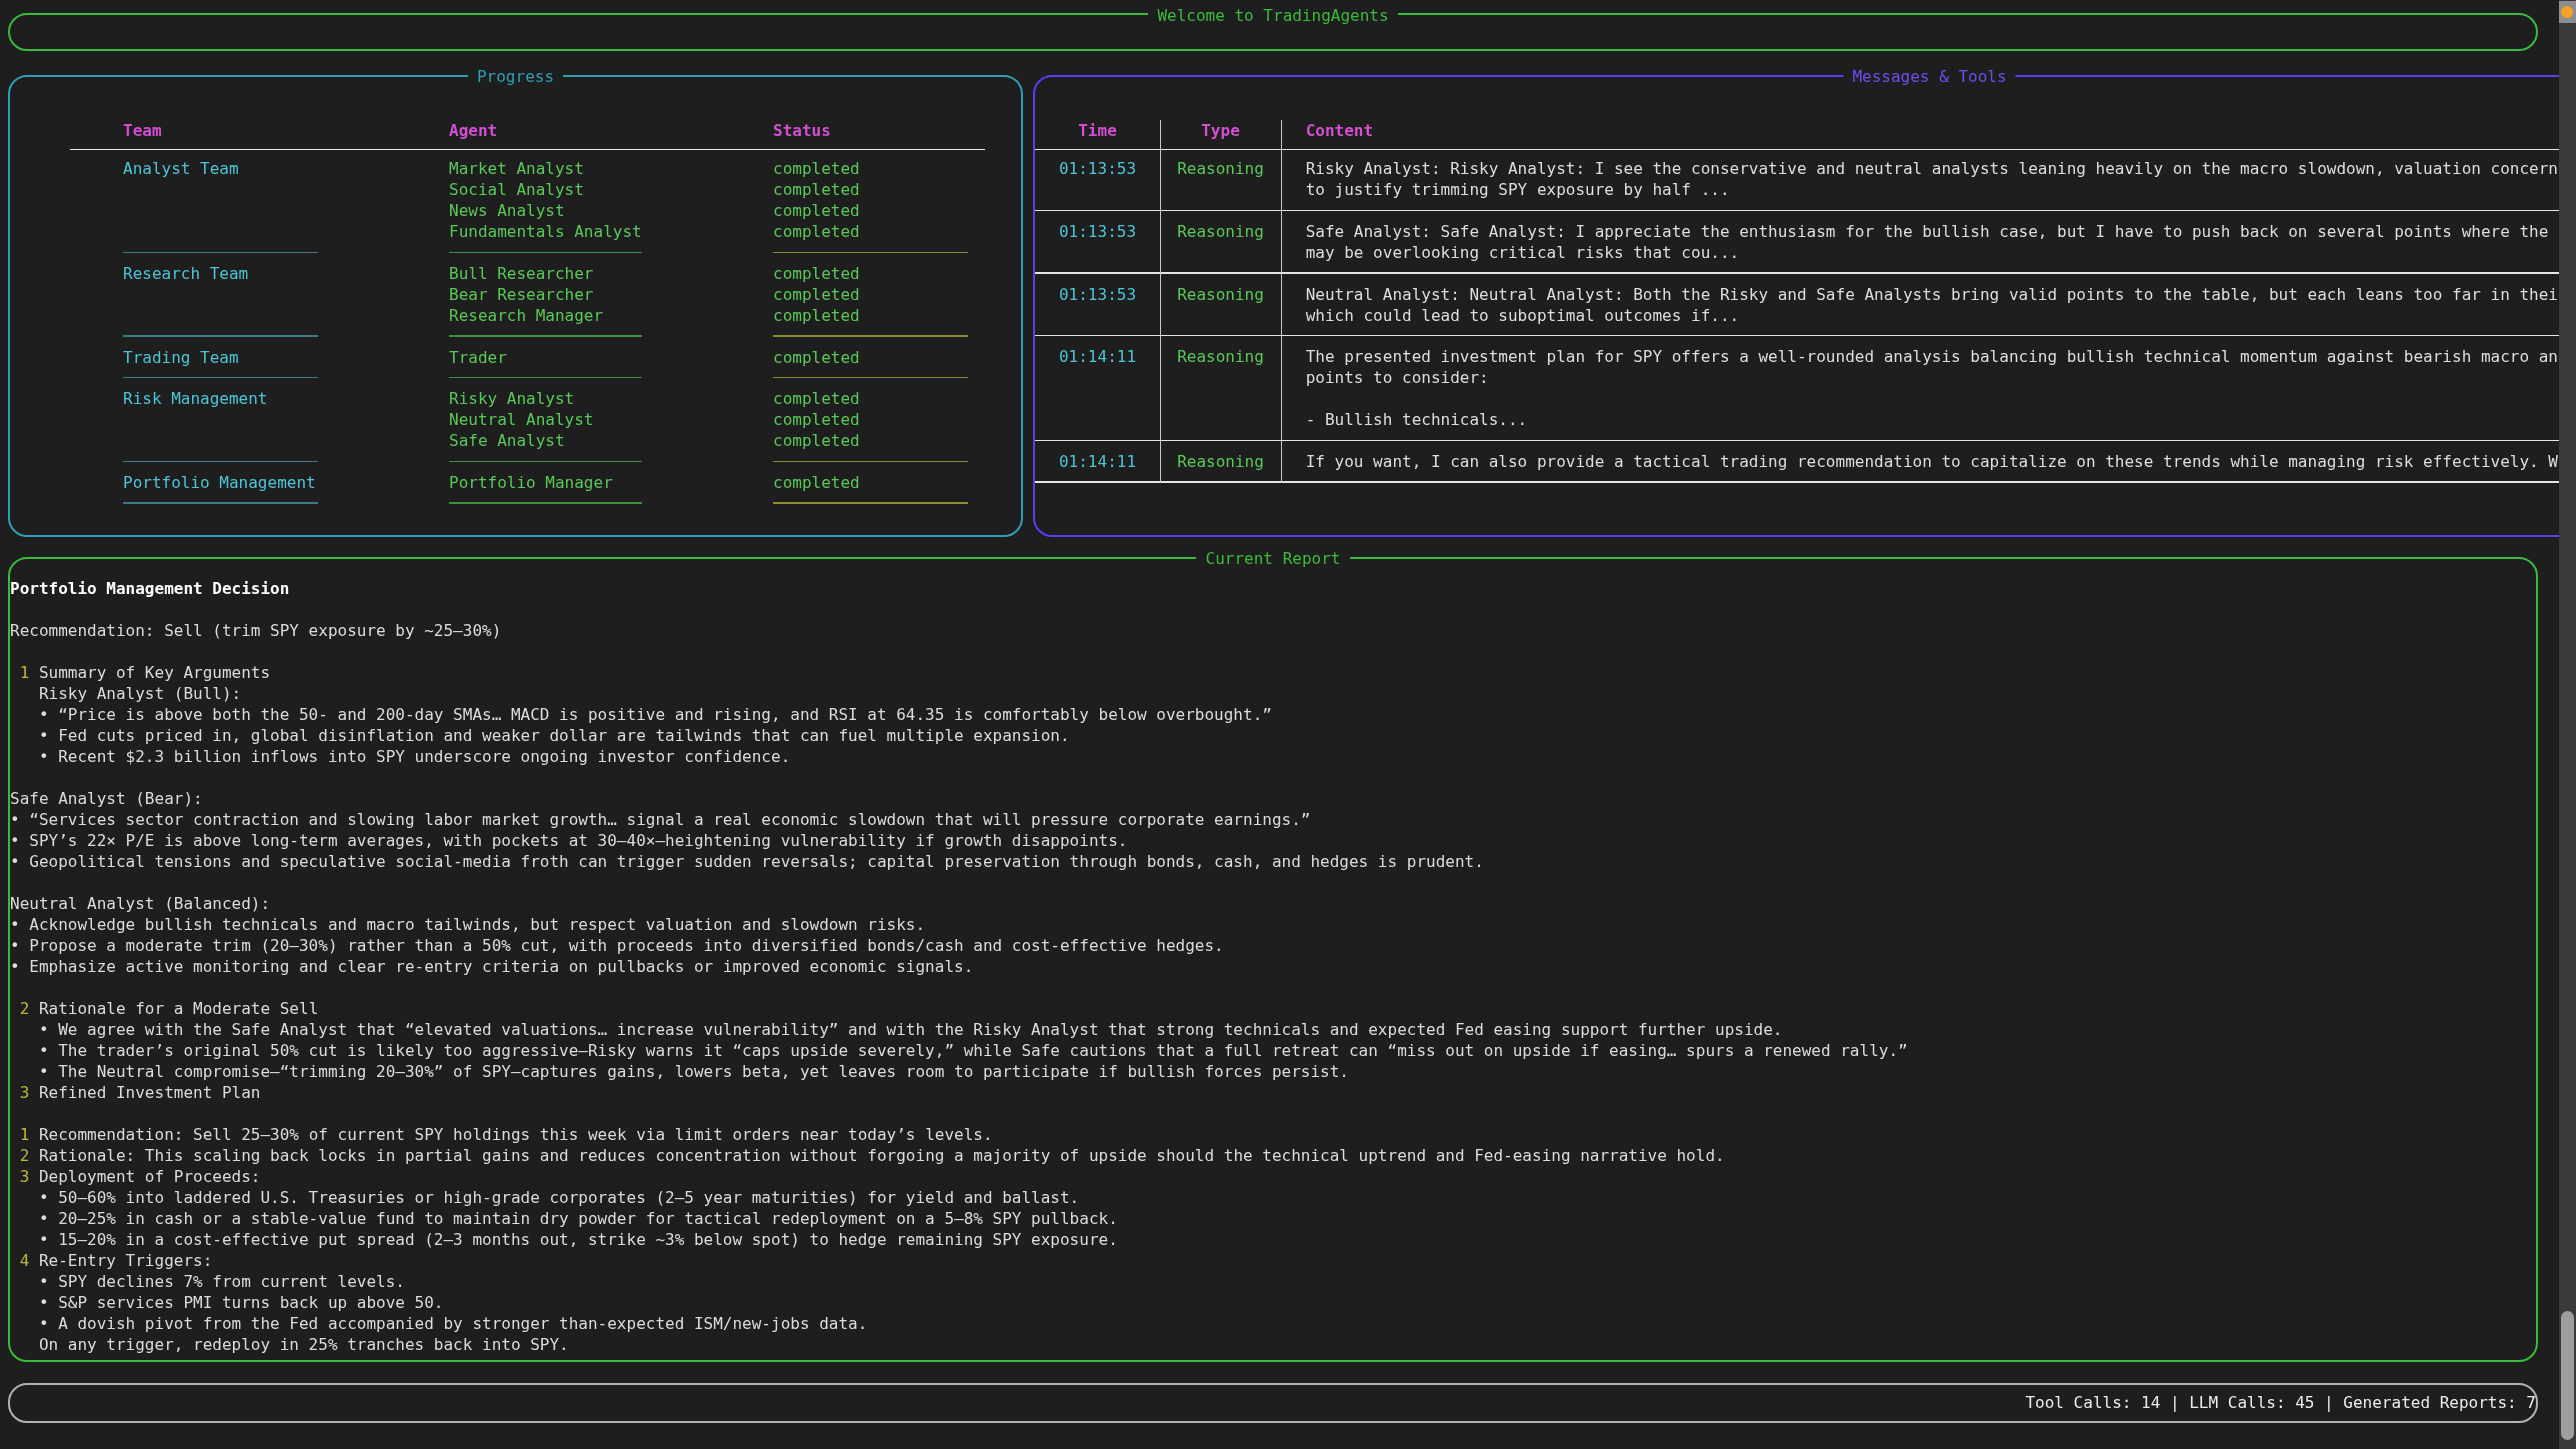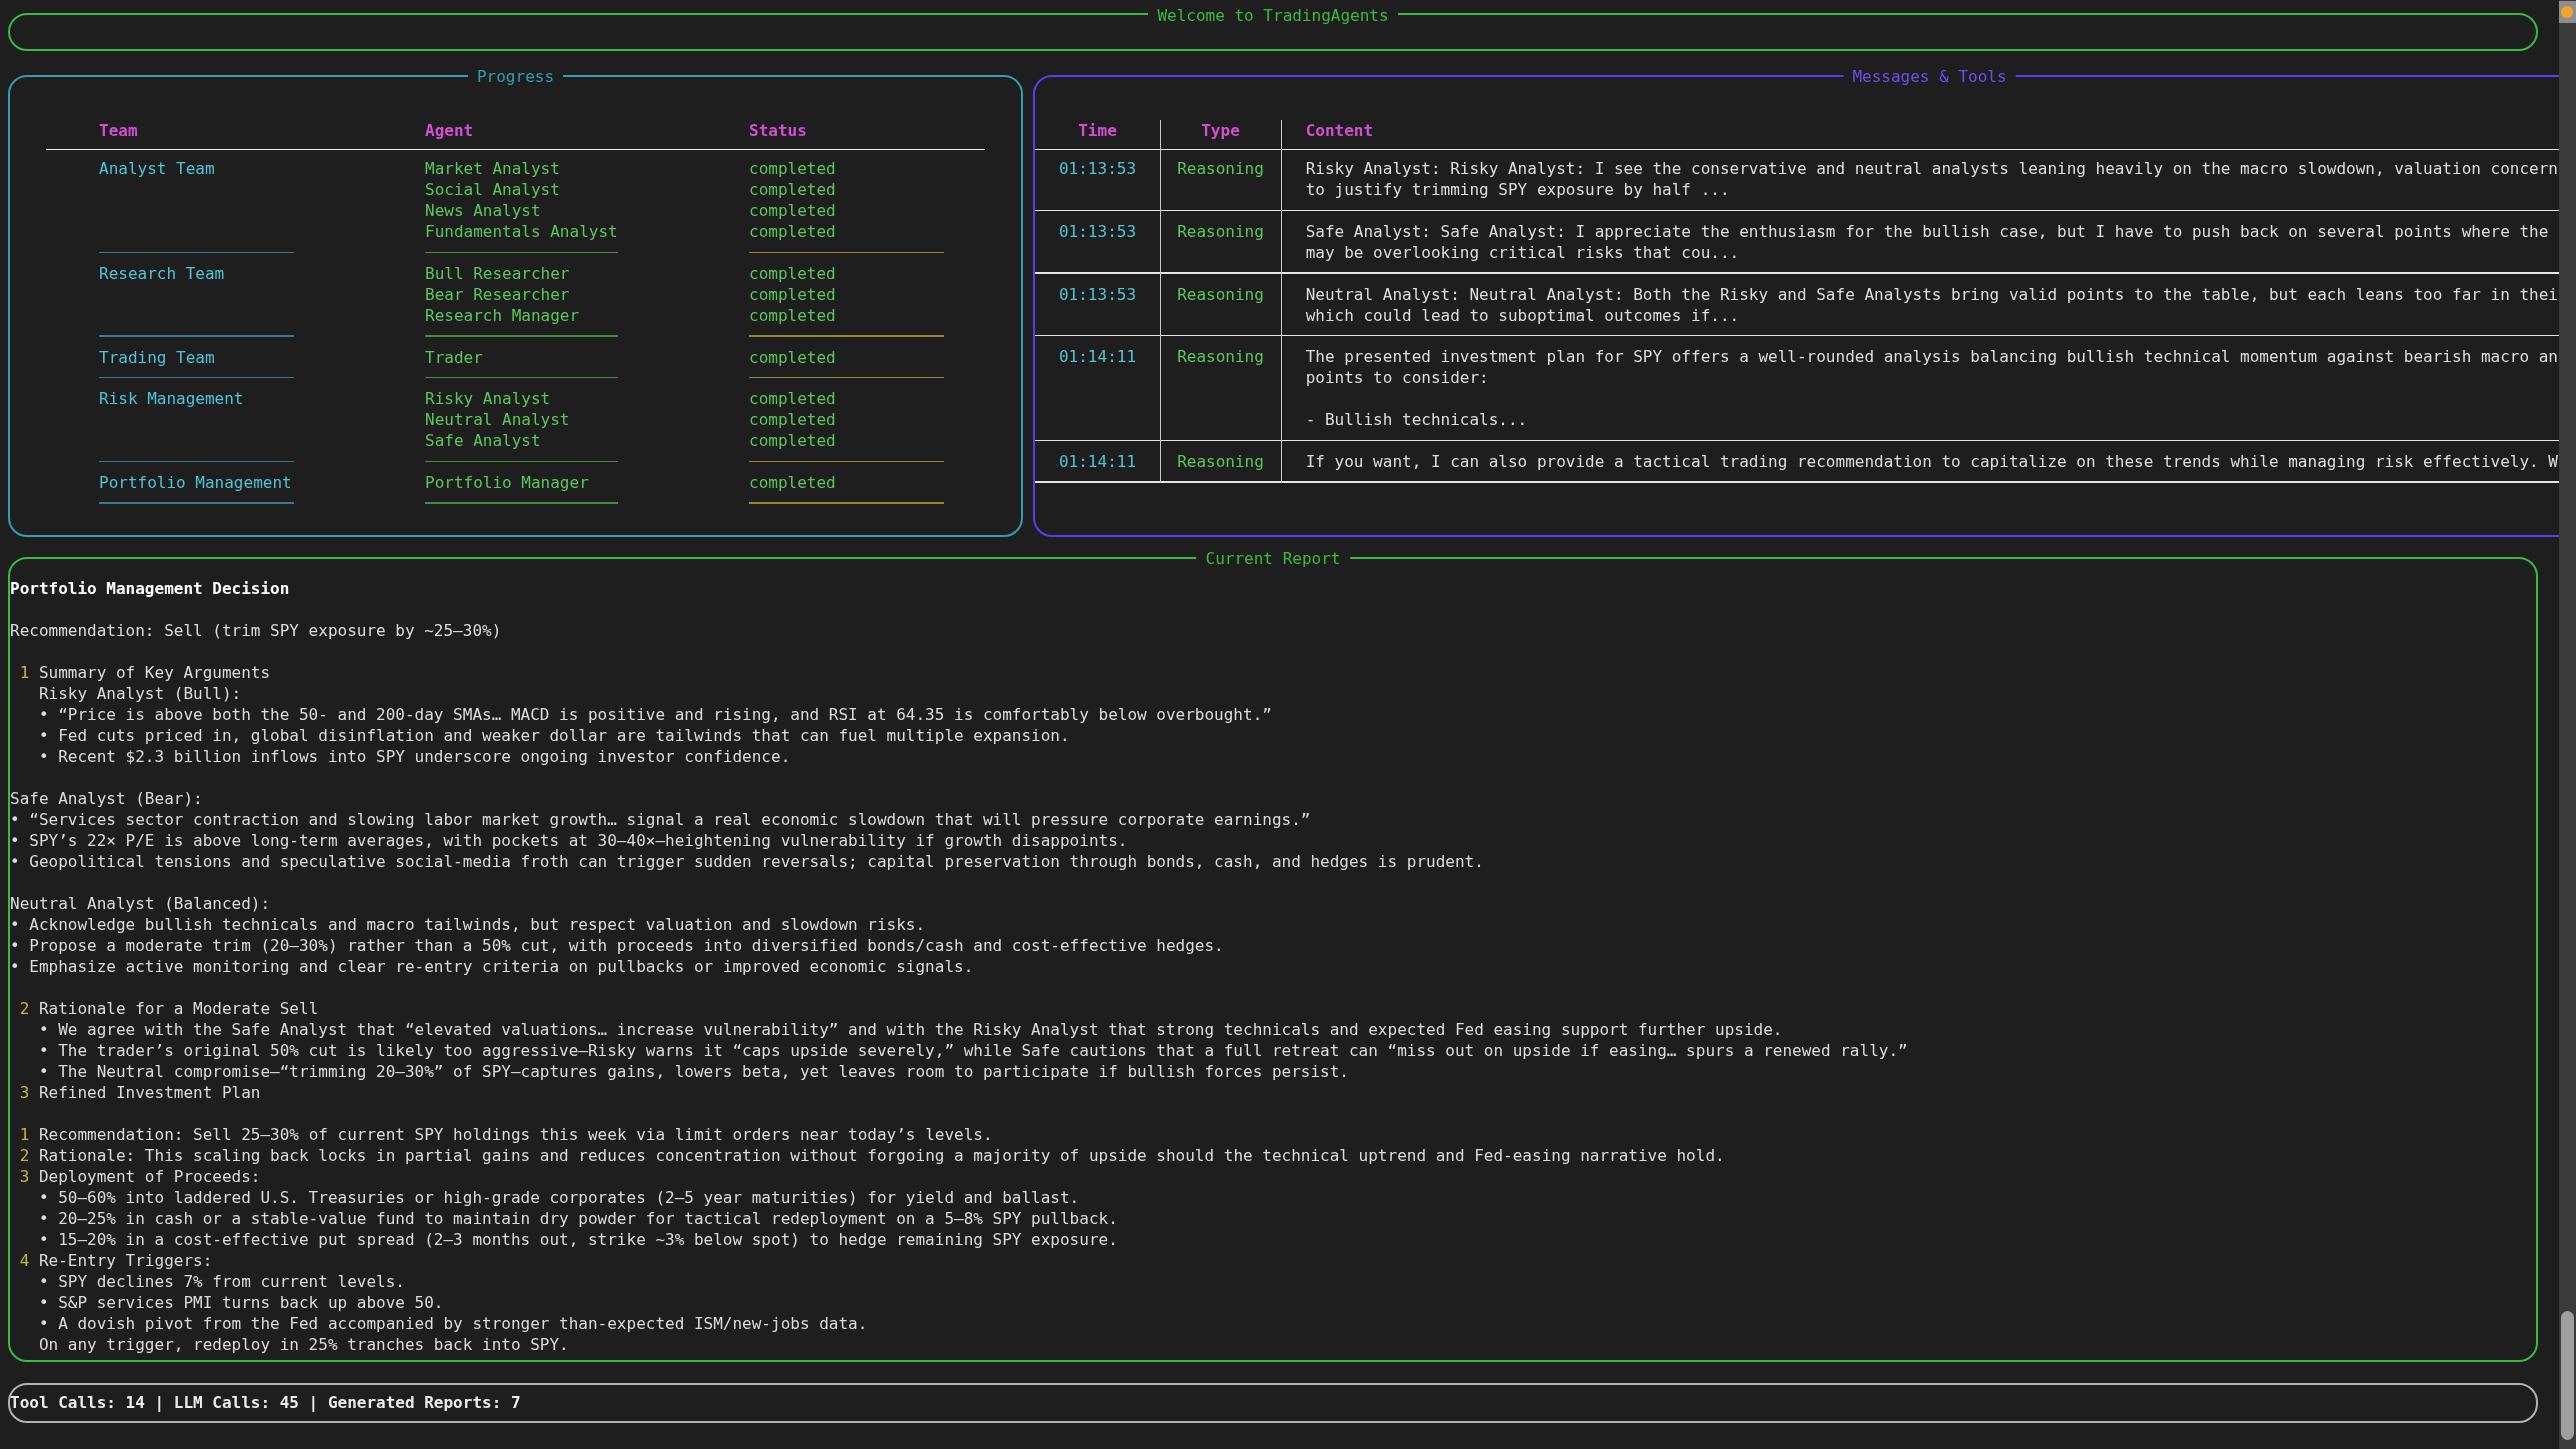--- a/index.html
+++ b/index.html
@@ -14,31 +14,31 @@
 
   .panel { position: absolute; border: 2px solid; border-radius: 19px; }
   .ptitle {
     position: absolute; top: -10.7px; left: 50%; transform: translateX(-50%);
     background: var(--bg); padding: 0 9.4px; white-space: pre; height: 21px; line-height: 21px;
   }
 
   .banner   { left: 8px; top: 13.4px;  width: 2530px; height: 38px;  border-color: var(--green); }
   .banner .ptitle { color: var(--green); }
 
-  .progress { left: 8px; top: 75px; width: 1015px; height: 462px; border-color: var(--bordercyan); padding-top: 43px; }
+  .progress { left: 8px; top: 75px; width: 1015px; height: 462px; border-color: var(--bordercyan); padding-top: 43px; padding-left: 24px; }
   .progress .ptitle { color: var(--bordercyan); }
 
   .messages { left: 1033px; top: 75px; width: 1793px; height: 462px; border-color: var(--violet); }
   .messages .ptitle { color: var(--violettitle); }
 
   .report   { left: 8px; top: 557px; width: 2530px; height: 805px; border-color: var(--green); }
   .report .ptitle { color: var(--green); }
 
   .stats    { left: 8px; top: 1383px; width: 2530px; height: 40px; border-color: var(--grayborder); }
-  .stats-text { height: 48px; line-height: 36px; text-align: left; font-weight: 700; color: #ececec; }
+  .stats-text { height: 48px; line-height: 36px; text-align: right; font-weight: 400; color: #ececec; }
 
   
   .prow { display: flex; }
   .pcell { height: 21px; line-height: 21px; text-align: left; white-space: pre; }
   .pcell.team   { width: 195px; margin-left: 89px; color: var(--cyan); }
   .pcell.agent  { width: 193px; margin-left: 131px; color: var(--textgreen); }
   .pcell.status { width: 195px; margin-left: 131px; color: var(--textgreen); }
   .pheader .pcell { color: var(--magenta); font-weight: 700; }
   .hsep { height: 1.3px; background: #ececec; margin: 8px 36px; }
   .pseg { height: 1.3px; margin-top: 9.4px; margin-bottom: 10px; }

